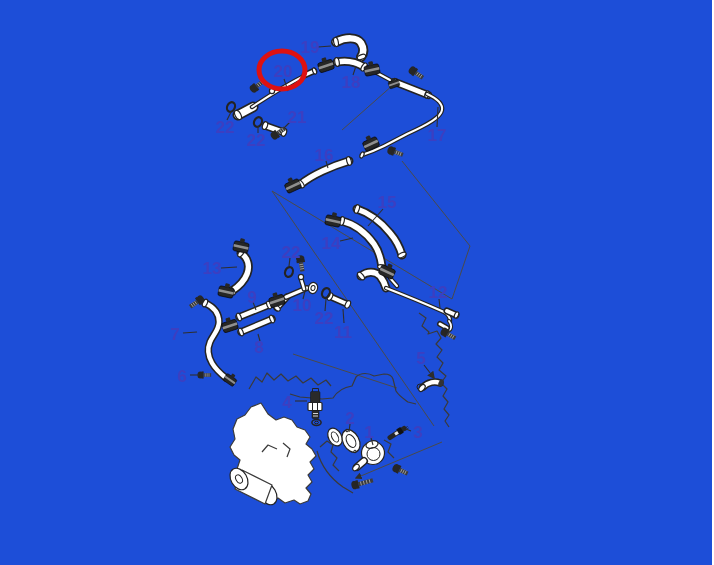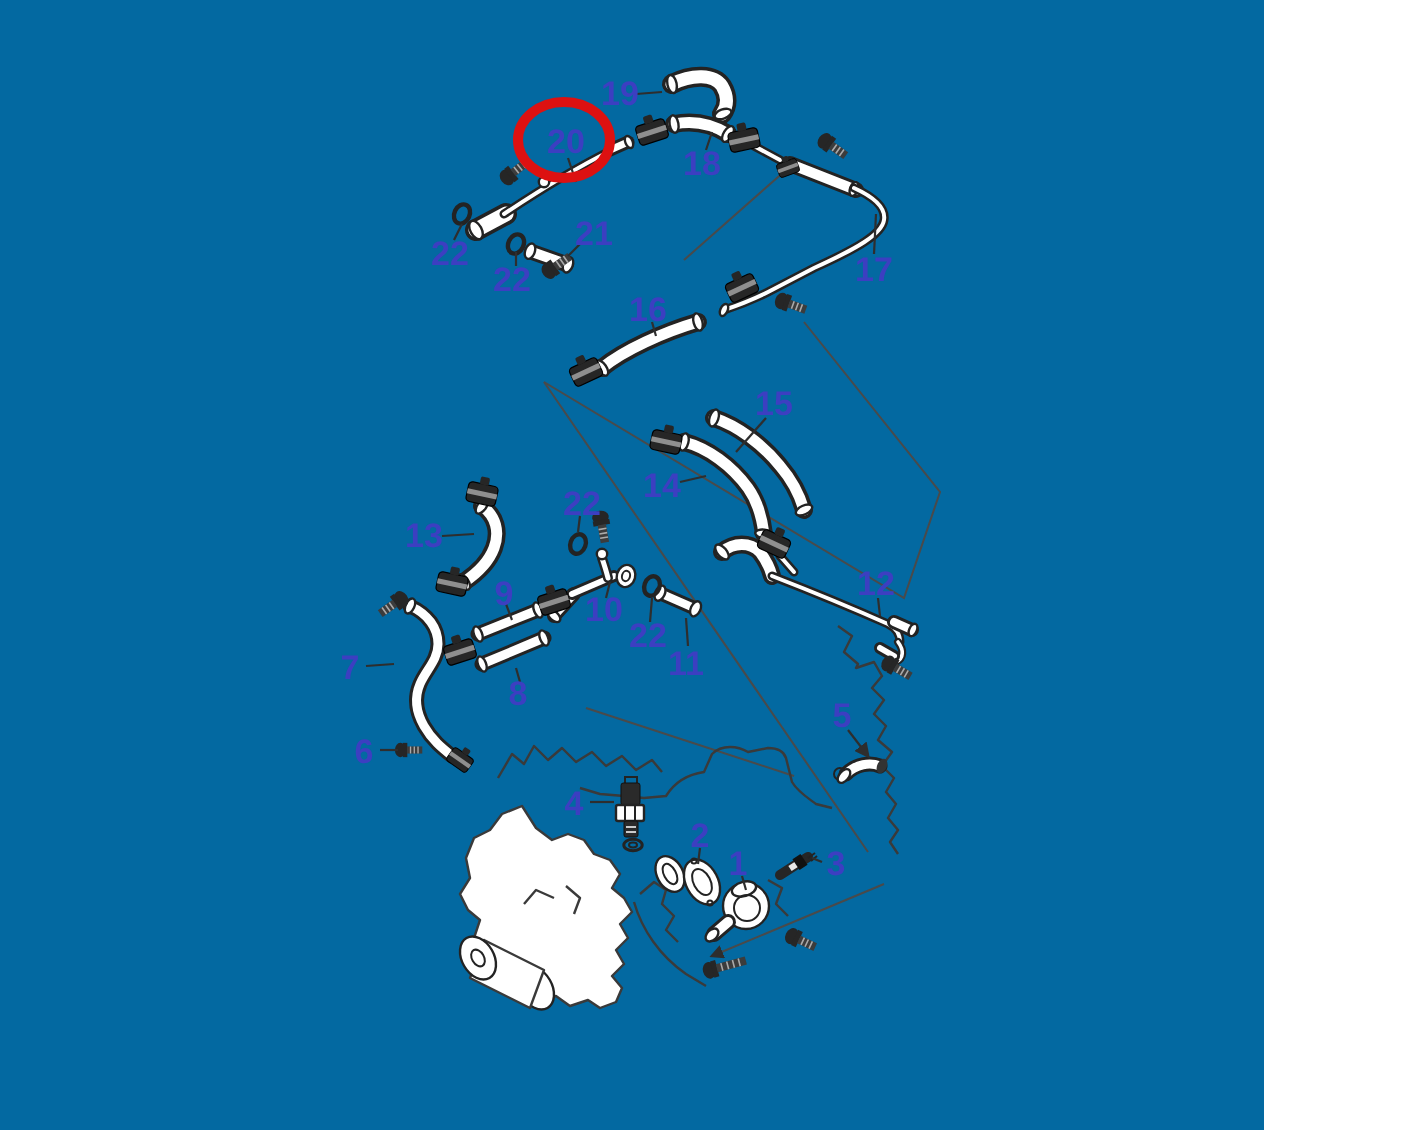--- a/index.html
+++ b/index.html
@@ -1,16 +1,16 @@
 <!DOCTYPE html>
 <html><head>
 <meta charset="utf-8">
 <style>
   html,body{margin:0;padding:0;background:#fff;}
-  .canvas{position:relative;width:632px;height:565px;background:#0369a1;overflow:hidden;
+  .canvas{position:relative;width:712px;height:565px;background:#1d4ed8;overflow:hidden;
           font-family:"Liberation Sans",sans-serif;}
   svg{display:block;}
   .part-label{font-family:"Liberation Sans",sans-serif;font-weight:bold;font-size:17px;cursor:pointer;}
   .cline{stroke:#4a4a4a;stroke-width:1;fill:none;}
   .eng{stroke:#3a3a3a;stroke-width:1.2;fill:none;stroke-linejoin:round;}
   .engf{stroke:#3a3a3a;stroke-width:1.2;fill:#ffffff;stroke-linejoin:round;}
   .cap{fill:#ffffff;stroke:#232323;stroke-width:1.2;}
   .ring{fill:#ffffff;stroke:#232323;stroke-width:1.2;}
   .ringthin{fill:none;stroke:#232323;stroke-width:1;}
   .dark{fill:#2a2a2a;stroke:#111;stroke-width:0.5;}

